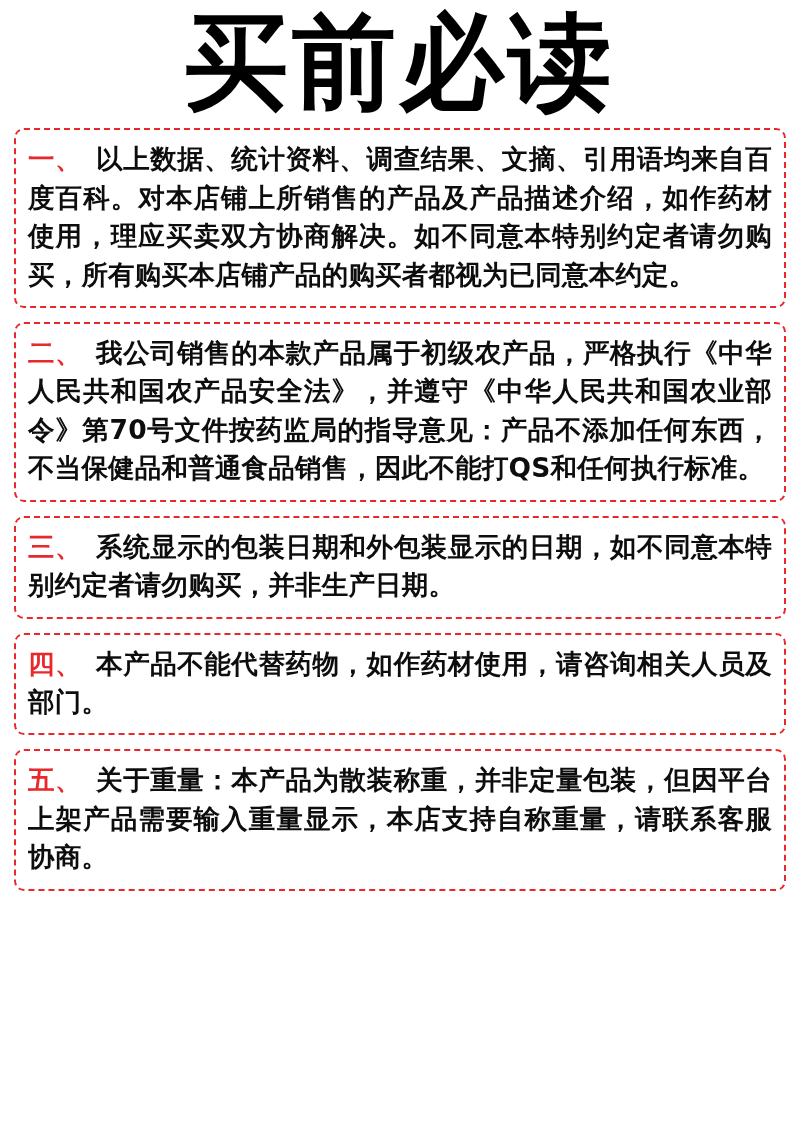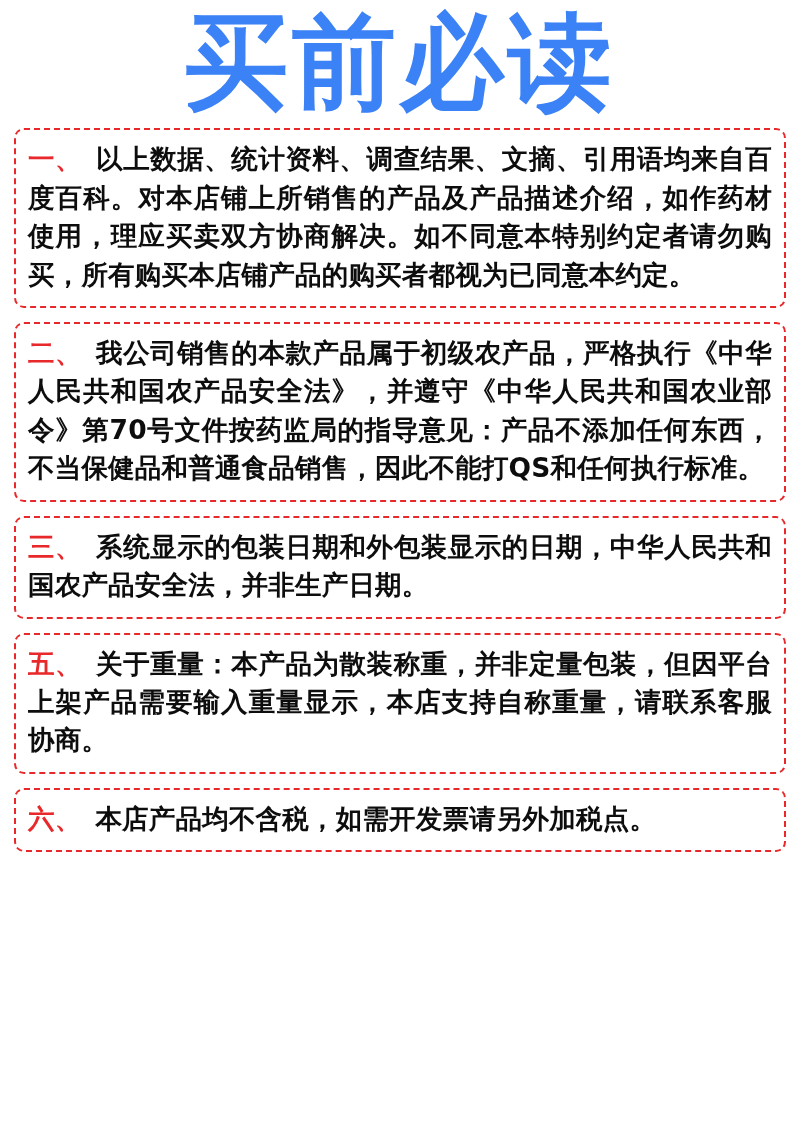--- a/index.html
+++ b/index.html
@@ -21,21 +21,21 @@
     padding: 0 14px;
     position: relative;
   }
   .title {
     text-align: center;
     font-family: "DejaVu Serif", "Liberation Serif", serif;
     font-weight: bold;
     font-size: 104px;
     line-height: 1.08;
     letter-spacing: 4px;
-    color: #3b82f6;
+    color: #000000;
     margin: 2px 0 10px 0;
     padding-top: 4px;
     white-space: nowrap;
   }
   .item {
     border: 2px dashed #e8282a;
     border-radius: 10px;
     margin: 0 0 14px 0;
     padding: 10px 12px 12px 12px;
     box-sizing: border-box;
@@ -68,25 +68,25 @@
 
   <div class="item i1">
     <p><span class="num">一、</span><span>以上数据、统计资料、调查结果、文摘、引用语均来自百度百科。对本店铺上所销售的产品及产品描述介绍，如作药材使用，理应买卖双方协商解决。如不同意本特别约定者请勿购买，所有购买本店铺产品的购买者都视为已同意本约定。</span></p>
   </div>
 
   <div class="item i2">
     <p><span class="num">二、</span><span>我公司销售的本款产品属于初级农产品，严格执行《中华人民共和国农产品安全法》，并遵守《中华人民共和国农业部令》第70号文件按药监局的指导意见：产品不添加任何东西，不当保健品和普通食品销售，因此不能打QS和任何执行标准。</span></p>
   </div>
 
   <div class="item i3">
-    <p><span class="num">三、</span><span>系统显示的包装日期和外包装显示的日期，中华人民共和国农产品安全法，并非生产日期。</span></p>
+    <p><span class="num">三、</span><span>系统显示的包装日期和外包装显示的日期，如不同意本特别约定者请勿购买，并非生产日期。</span></p>
   </div>
 
+  <div class="item i4">
+    <p><span class="num">四、</span><span>本产品不能代替药物，如作药材使用，请咨询相关人员及部门。</span></p>
+  </div>
 
   <div class="item i5">
     <p><span class="num">五、</span><span>关于重量：本产品为散装称重，并非定量包装，但因平台上架产品需要输入重量显示，本店支持自称重量，请联系客服协商。</span></p>
   </div>
 
-  <div class="item i6">
-    <p><span class="num">六、</span><span>本店产品均不含税，如需开发票请另外加税点。</span></p>
-  </div>
 
 </div>
 
 </body></html>

